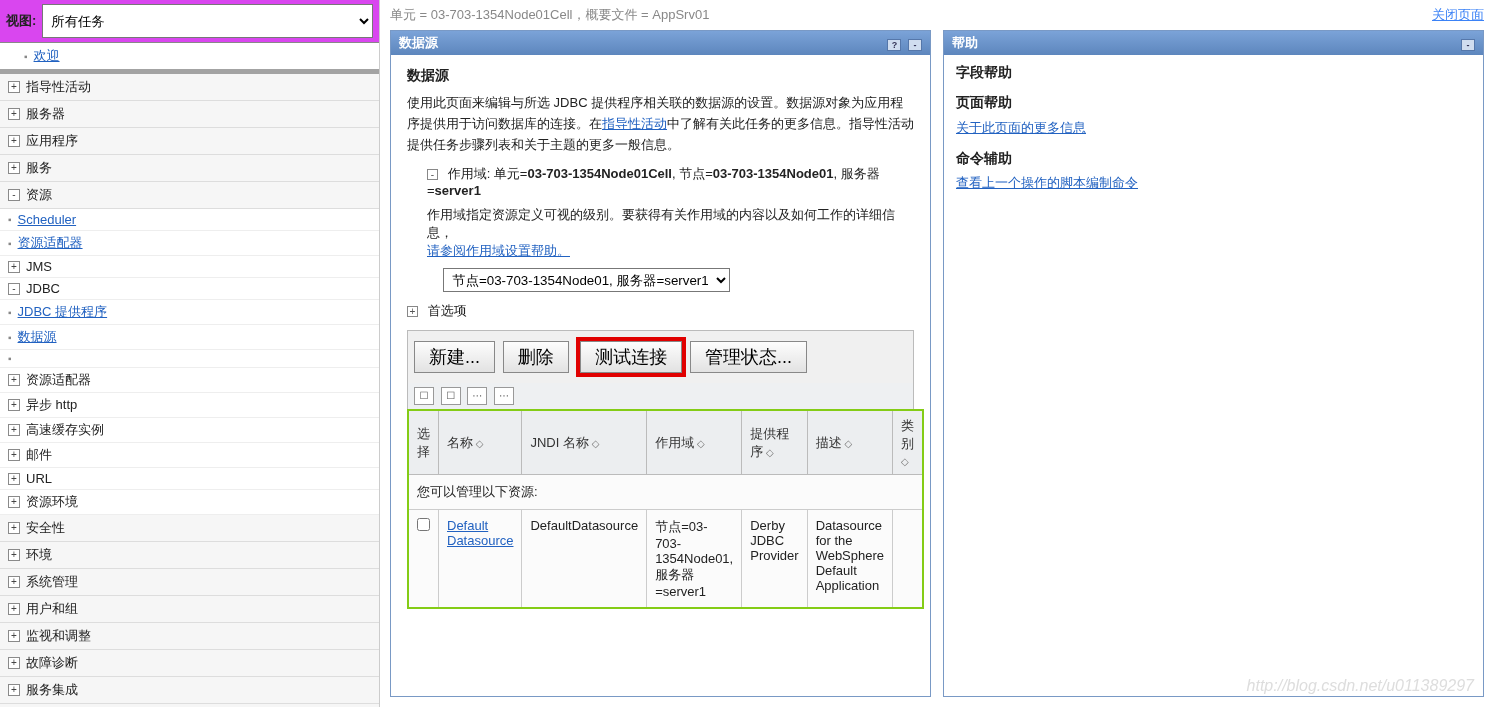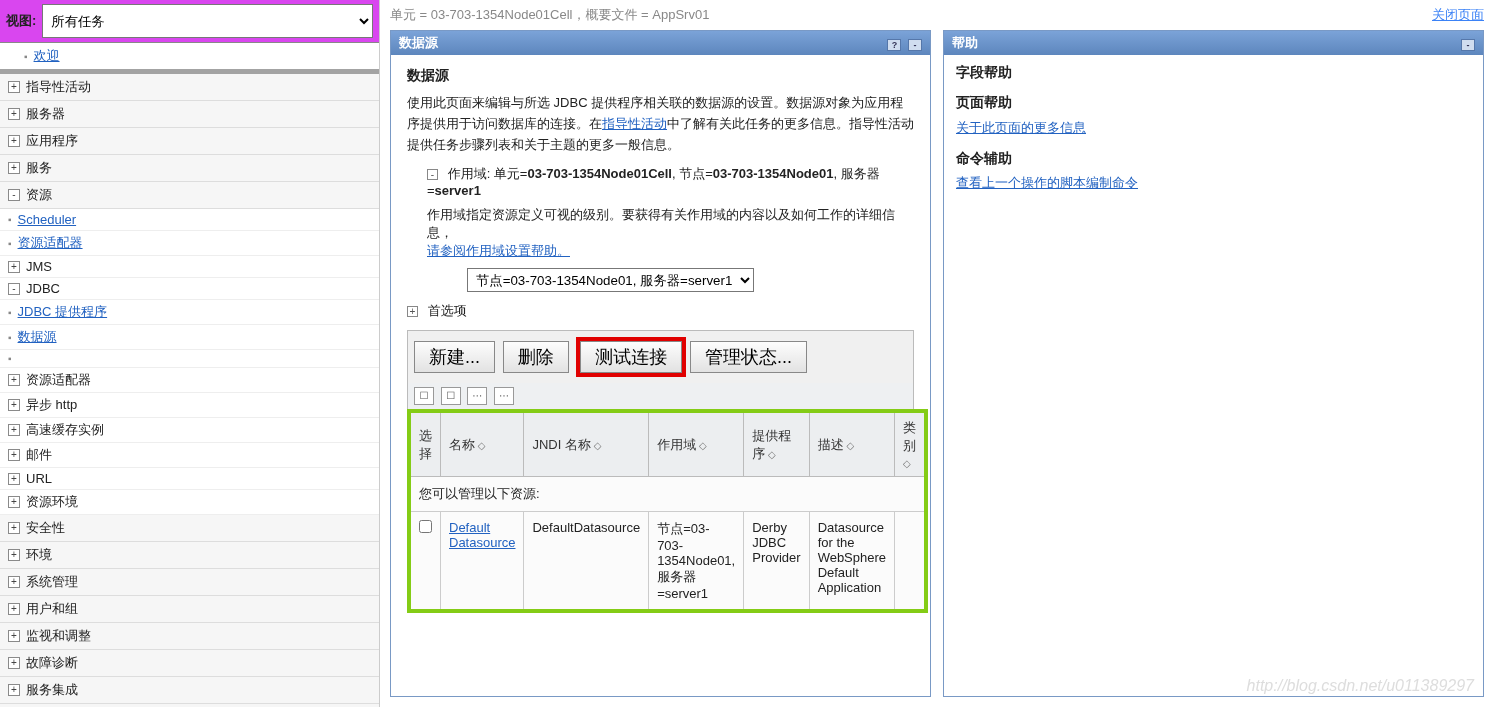--- a/index.html
+++ b/index.html
@@ -29,28 +29,28 @@
 .content-row { display: flex; flex: 1; gap: 12px; padding: 0 10px 10px 10px; overflow: hidden; }
 .panel { border: 1px solid #7999c5; flex: 1; display: flex; flex-direction: column; overflow: hidden; }
 .panel-header { background: #6a8fc5; background: linear-gradient(#7ba3d8, #5d86bd); color: #fff; padding: 3px 8px; font-weight: bold; display: flex; justify-content: space-between; align-items: center; }
 .panel-header .hdr-icons span { display:inline-block;width:14px;height:12px;background:#d0ddef;margin-left:3px;border:1px solid #5577aa;font-size:9px;text-align:center;color:#335;line-height:10px;}
 .panel-body { padding: 12px 16px; overflow-y: auto; flex: 1; }
 .panel-body h3 { font-size: 14px; margin-bottom: 8px; }
 .panel-body p { margin-bottom: 8px; line-height: 1.6; }
 .scope-box { margin: 10px 0 10px 20px; }
 .scope-line { margin-bottom: 8px; }
 .scope-desc { margin-bottom: 8px; }
-.scope-select { margin-left: 40px; border: 1px solid #777; height: 24px; padding: 2px 4px; background:#fff; }
+.scope-select { margin-left: 16px; border: 1px solid #777; height: 24px; padding: 2px 4px; background:#fff;text-align:center; }
 .pref-line { margin: 10px 0; }
 .btn-row { background: #f0f0f0; padding: 6px; border: 1px solid #bbb; border-bottom: none; }
 .btn { border: 1px solid #888; background: linear-gradient(#fdfdfd,#e2e2e2); padding: 3px 14px; margin-right: 4px; cursor: pointer; font-size: 18px; }
 .icon-row { background: #eef0f2; padding: 4px 6px; border-left: 1px solid #bbb; border-right: 1px solid #bbb; }
 .mini-icon { display: inline-block; width: 20px; height: 18px; border: 1px solid #999; background: #fff; margin-right: 3px; font-size: 10px; text-align: center; line-height: 16px; color: #555; }
 
-table.data { width: 100%; border-collapse: collapse; border: 4px solid #84cc16; }
+table.data { width: 100%; border-collapse: collapse; border: 2px solid #84cc16; }
 table.data th { background: #eceef0; border: 1px solid #bbb; padding: 6px 8px; text-align: left; font-weight: normal; color: #333; }
 table.data th .sort::after { content: " ◇"; color: #777; font-size: 10px; }
 table.data td { border: 1px solid #ccc; padding: 8px; vertical-align: top; background: #fbfbfb; }
 table.data tr.alt td { background: #f2f3f4; }
 .sub-note { background: #eceef0; padding: 6px 10px; border-left:1px solid #bbb;border-right:1px solid #bbb;border-bottom:1px solid #bbb; }
 
 .help-panel { width: 210px; }
 .help-body { padding: 6px 12px; line-height: 1.6; }
 .help-body h4 { font-size: 14px; margin-bottom: 4px; margin-top: 8px; }
 .help-body h4:first-child { margin-top: 0; }

